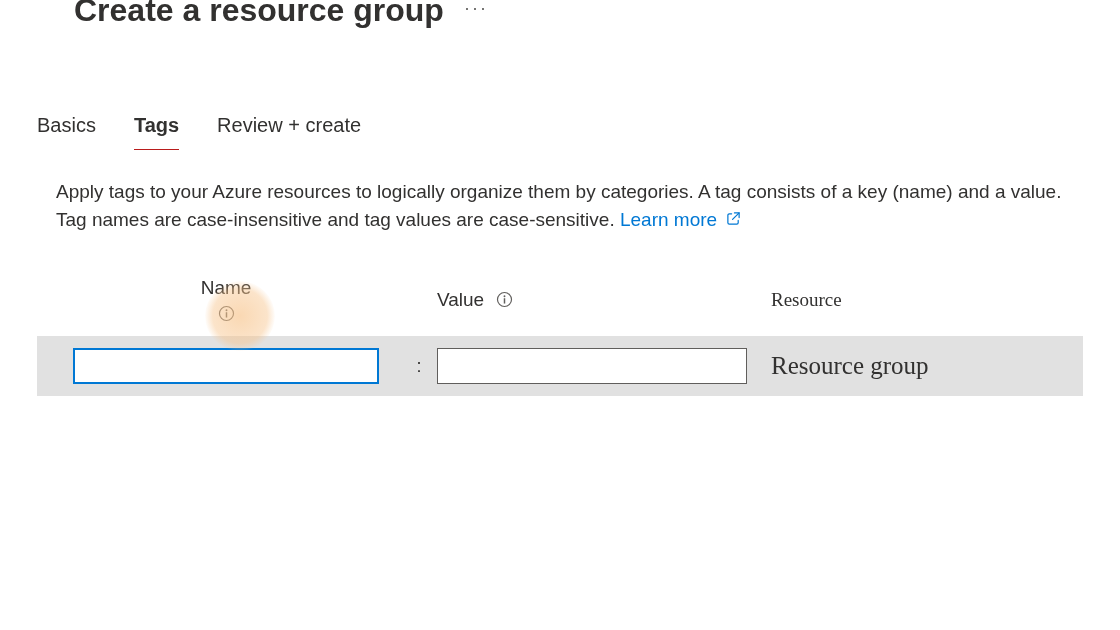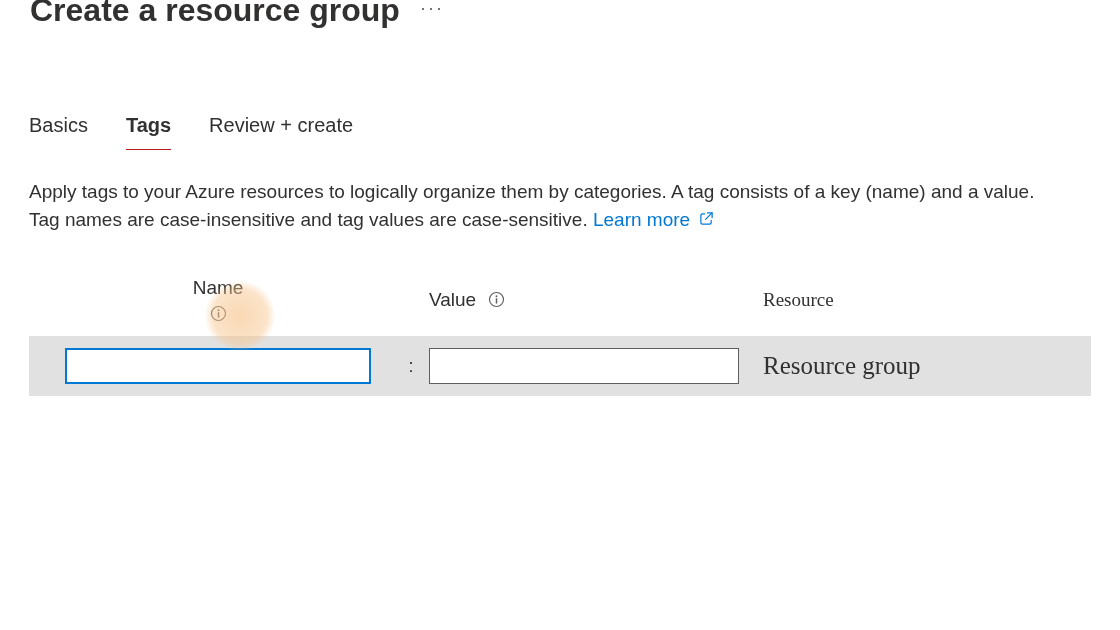--- a/index.html
+++ b/index.html
@@ -14,36 +14,37 @@
       width: 1120px;
       height: 630px;
       overflow: hidden;
       position: relative;
     }
     .page-header {
       display: flex;
       align-items: center;
       padding: 0 30px;
       gap: 20px;
+      margin-left: 44px;
     }
     .page-title {
       font-size: 32px;
       font-weight: 600;
       color: #323130;
       line-height: 1;
       margin-top: -6px;
     }
     .more-icon {
       color: #605e5c;
       font-size: 18px;
       letter-spacing: 2px;
       margin-top: -10px;
     }
     .content {
-      padding: 0 29px;
+      padding: 0 37px;
     }
     .tabs {
       display: flex;
       gap: 38px;
       margin-top: 88px;
       border-bottom: 0;
     }
     .tab {
       font-size: 20px;
       color: #323130;
@@ -54,20 +55,21 @@
     .tab.active {
       font-weight: 600;
       border-bottom: 1px solid #b91c1c;
     }
     .description {
       font-size: 19px;
       color: #323130;
       margin-top: 28px;
       line-height: 1.45;
       max-width: 1040px;
+      margin-left: 19px;
     }
     .learn-more {
       color: #0078d4;
       text-decoration: none;
       cursor: pointer;
     }
     .ext-link-icon {
       display: inline-block;
       vertical-align: baseline;
       margin-left: 4px;

